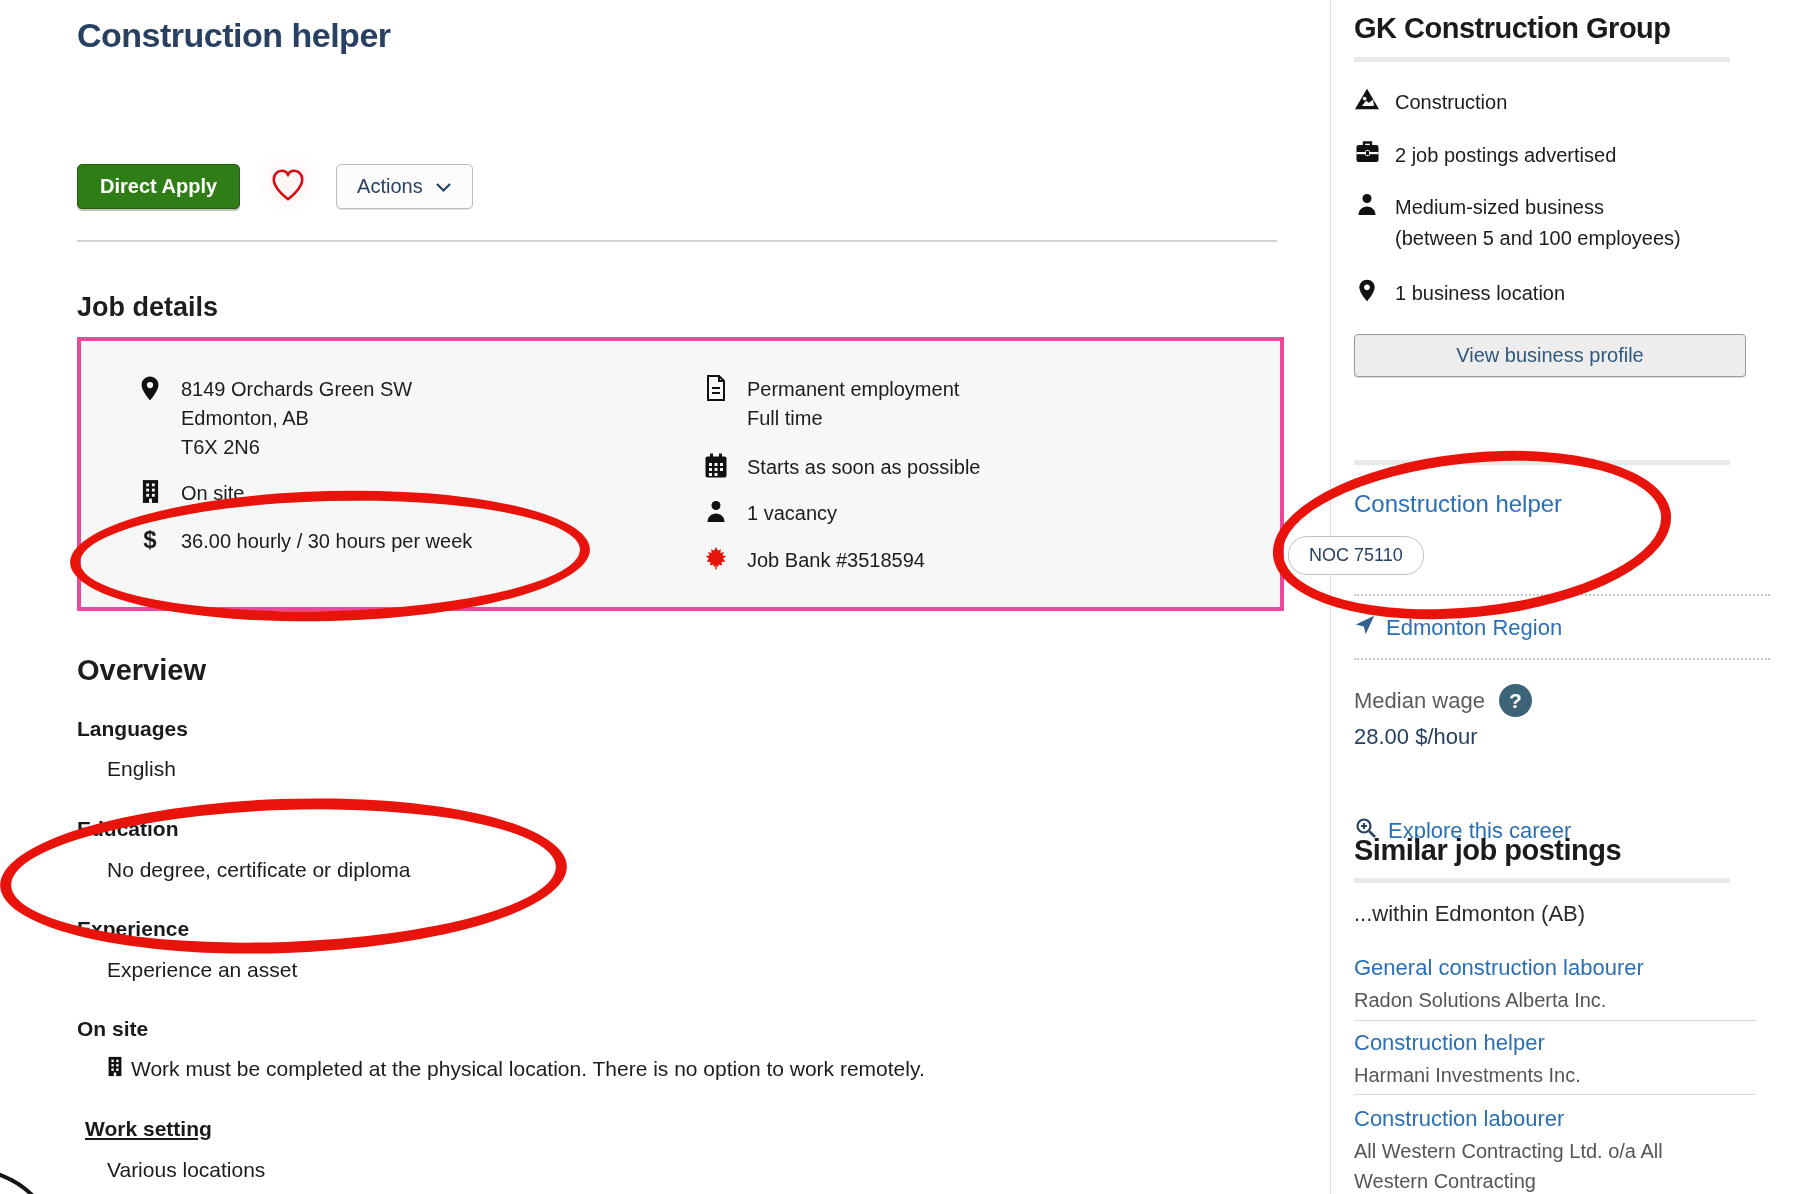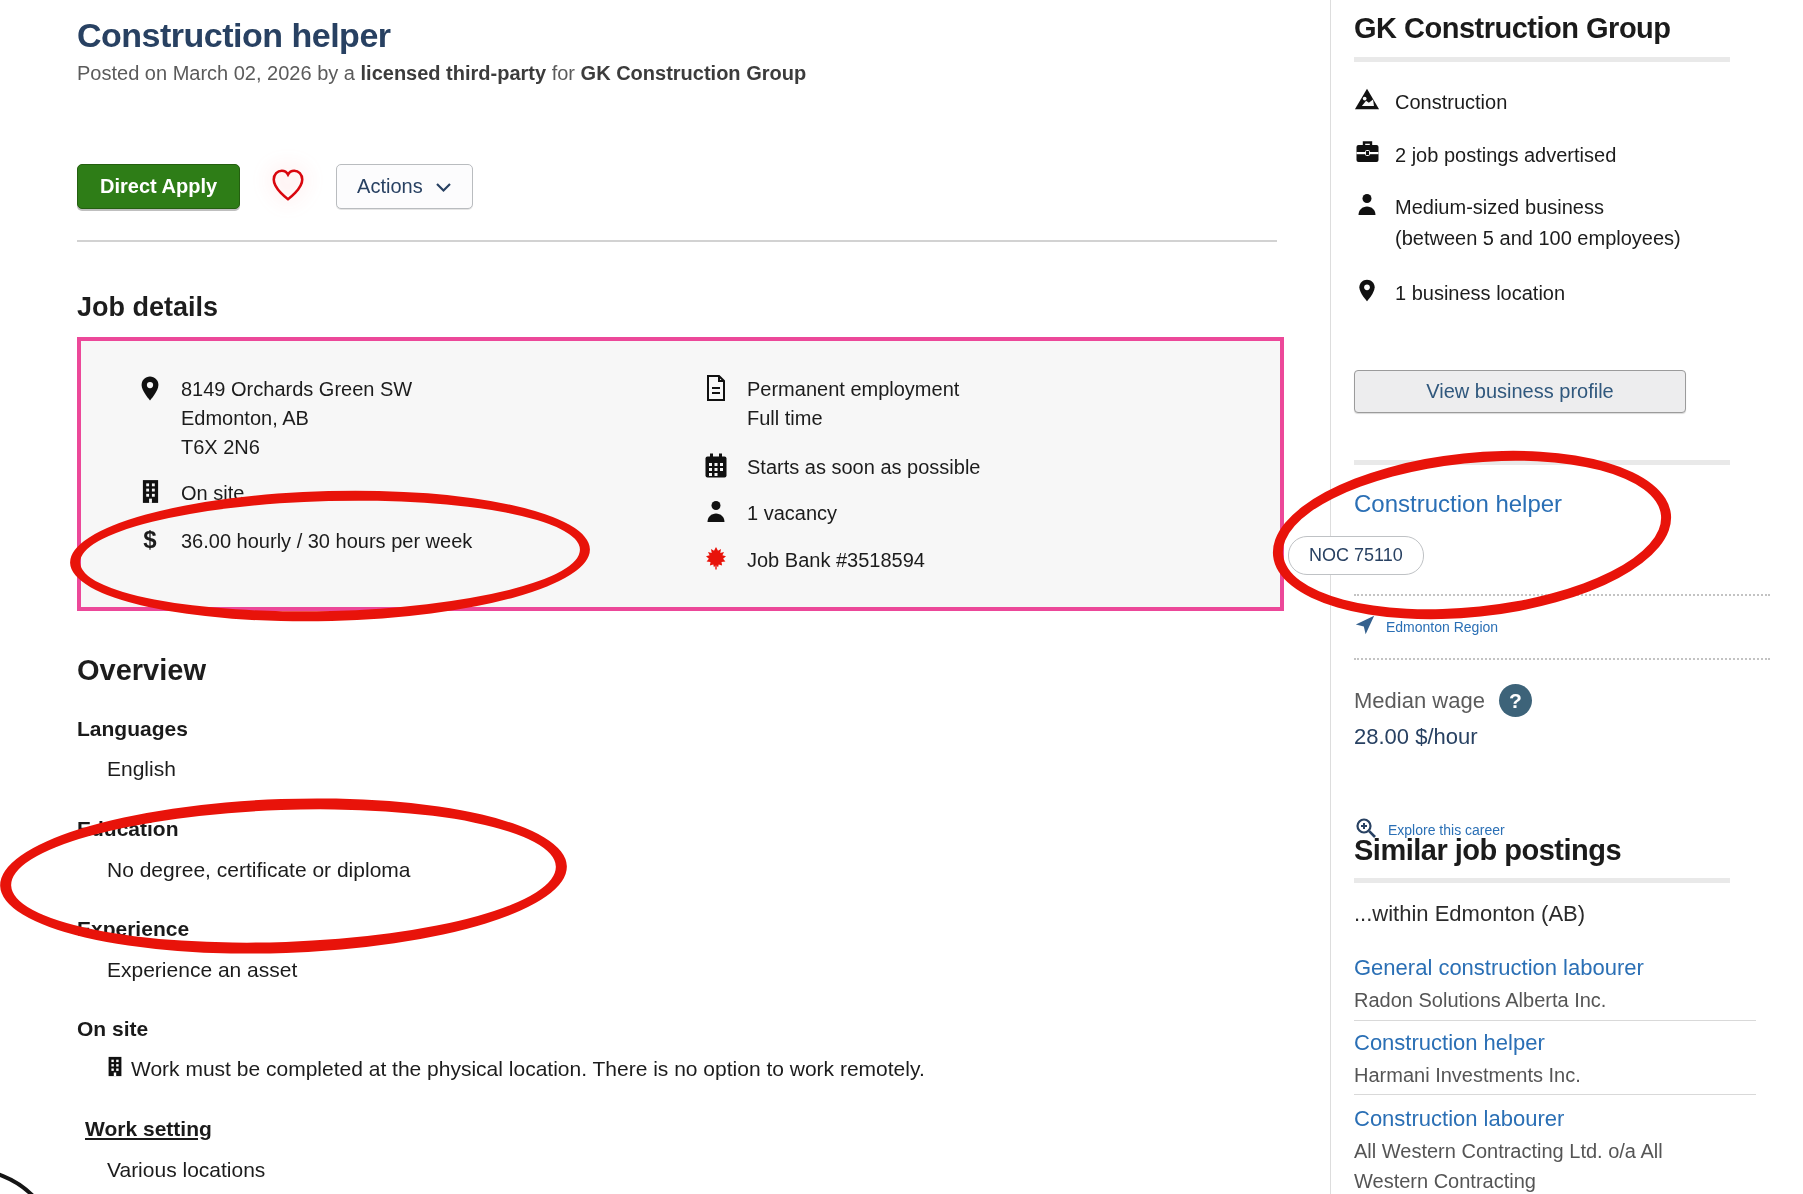--- a/index.html
+++ b/index.html
@@ -27,49 +27,48 @@
   .dollar{font-size:24px;font-weight:bold;line-height:26px;}
   .ov-label{font-size:21px;font-weight:bold;color:#1a1a1a;}
   .ov-value{font-size:21px;color:#1c1c1c;}
   .inline-ic{display:inline-flex;align-items:center;gap:8px;}
   
   .v-divider{position:absolute;left:1330px;top:0;width:1px;height:1194px;background:#ddd;}
   h2.side-h{margin:0;font-size:29px;font-weight:bold;color:#1b1b1b;letter-spacing:-.5px;}
   .bar{height:5px;background:#e9e9e9;width:376px;}
   .side-row{position:absolute;display:flex;gap:15px;align-items:flex-start;font-size:20px;color:#1c1c1c;}
   .side-row .txt{line-height:31px;}
-  .btn-profile{position:absolute;width:332px;height:43px;background:#ededee;border:1px solid #9b9b9b;
+  .btn-profile{position:absolute;width:392px;height:43px;background:#ededee;border:1px solid #9b9b9b;
                border-radius:4px;color:#30587d;font-size:20px;display:flex;align-items:center;
-               justify-content:center;cursor:pointer;font-family:inherit;box-shadow:0 1px 1px rgba(0,0,0,.15);margin-top:36px;}
+               justify-content:center;cursor:pointer;font-family:inherit;box-shadow:0 1px 1px rgba(0,0,0,.15);}
   .link{color:#2a6fb5;cursor:pointer;}
   .job-link{font-size:24px;}
   .noc-pill{position:absolute;display:inline-block;border:1px solid #bfc2c5;border-radius:19px;
             background:#fff;color:#284162;font-size:18px;padding:8px 20px;}
   .dotted{position:absolute;width:416px;border-top:2px dotted #c3c3c3;}
   .solid-sep{position:absolute;width:402px;border-top:1px solid #d9d9d9;}
   .q-circle{width:33px;height:33px;border-radius:50%;background:#3d6379;color:#fff;font-size:21px;
             font-weight:bold;display:flex;align-items:center;justify-content:center;}
   .median-label{font-size:22px;color:#5b5b5b;display:flex;align-items:center;gap:14px;}
   .median-value{font-size:22px;color:#284162;}
-  .side-link-row{display:flex;align-items:center;gap:10px;font-size:14px;}
+  .side-link-row{display:flex;align-items:center;gap:10px;font-size:22px;}
   .scope{font-size:22px;color:#2b2b2b;}
   .sim-title{font-size:22px;}
   .sim-company{font-size:20px;color:#555;line-height:30px;}
   
   .red-ellipse{position:absolute;border:10px solid #e8130a;border-radius:50%;}
   .black-arc{position:absolute;border:4px solid #151515;border-radius:50%;width:170px;height:170px;}
 </style>
 </head>
 <body>
 
 <div class="canvas">
 
   <h1 class="title abs" style="left:77px;top:16px;">Construction helper</h1>
 
-  <p class="posted abs" style="left:77px;top:62px;margin:0;"><span>Posted on March 02, 2026 by a </span><b>licensed third-party</b><span> for </span><b>GK Construction Group</b></p>
 
   <div class="btn-row abs" style="left:77px;top:164px;">
     <button class="btn-green">Direct Apply</button>
     <button class="heart-btn">
       <span>
         <svg width="40" height="38" viewBox="0 0 24 24">
             <path d="M12 21C12 21 3 14.6 3 8.6 3 5.2 5.4 3 8.1 3 10 3 11.3 4.1 12 5.4 12.7 4.1 14 3 15.9 3 18.6 3 21 5.2 21 8.6 21 14.6 12 21 12 21Z" fill="none" stroke="#d9070e" stroke-width="1.6"></path>
           </svg>
       </span>
     </button>

